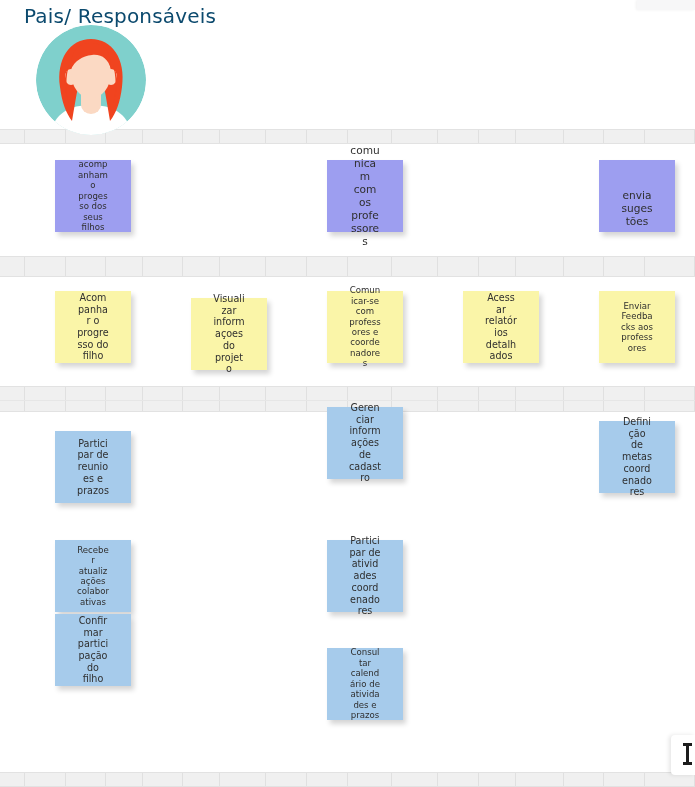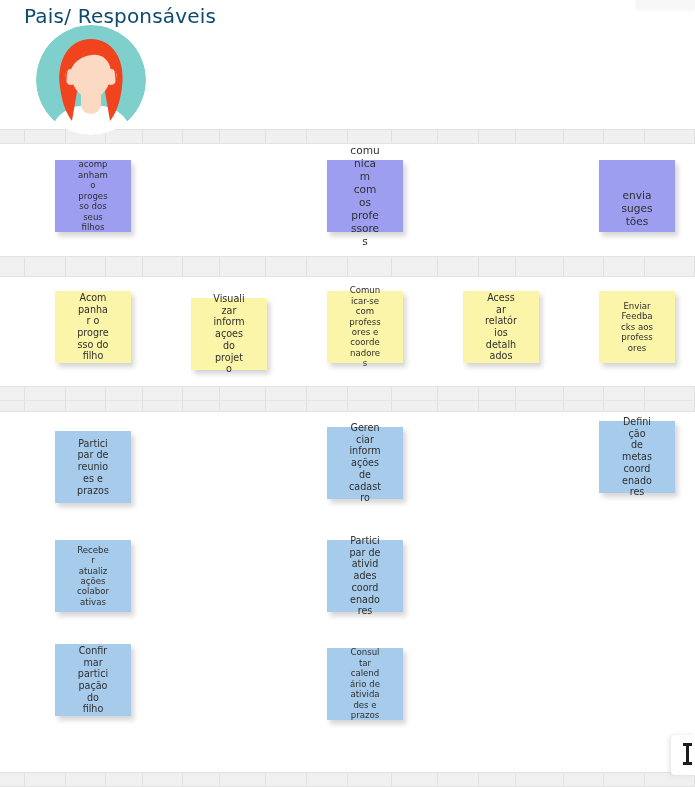--- a/index.html
+++ b/index.html
@@ -290,33 +290,33 @@
       </div>
       <div class="note yellow" style="left: 463px; top: 291px;">
         <span class="fs-10">Acessar relatórios detalhados</span>
       </div>
       <div class="note yellow" style="left: 599px; top: 291px;">
         <span class="fs-9">Enviar Feedbacks aos professores</span>
       </div>
       <div class="note blue" style="left: 55px; top: 431px;">
         <span class="fs-10">Participar de reunioes e prazos</span>
       </div>
-      <div class="note blue" style="left: 327px; top: 427px;">
+      <div class="note blue" style="left: 327px; top: 407px;">
         <span class="fs-10">Gerenciar informações de cadastro</span>
       </div>
       <div class="note blue" style="left: 599px; top: 421px;">
         <span class="fs-10">Definição de metas coordenadores</span>
       </div>
       <div class="note blue" style="left: 55px; top: 540px;">
         <span class="fs-9">Receber atualizações colaborativas</span>
       </div>
       <div class="note blue" style="left: 327px; top: 540px;">
         <span class="fs-10">Participar de atividades coordenadores</span>
       </div>
-      <div class="note blue" style="left: 55px; top: 644px;">
+      <div class="note blue" style="left: 55px; top: 614px;">
         <span class="fs-10">Confirmar participação do filho</span>
       </div>
       <div class="note blue" style="left: 327px; top: 648px;">
         <span class="fs-9">Consultar calendário de atividades e prazos</span>
       </div>
     </div>
 
   <div class="edge-panel" id="edge-top"></div>
   <div class="edge-panel" id="edge-cursor">
     <div class="bar"></div>

